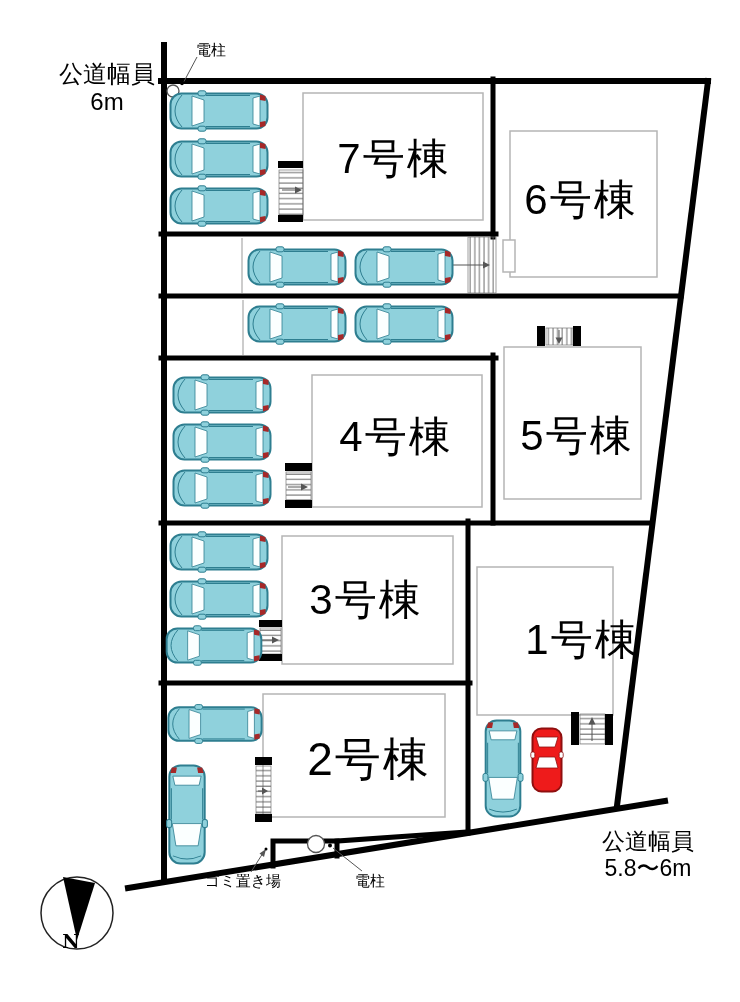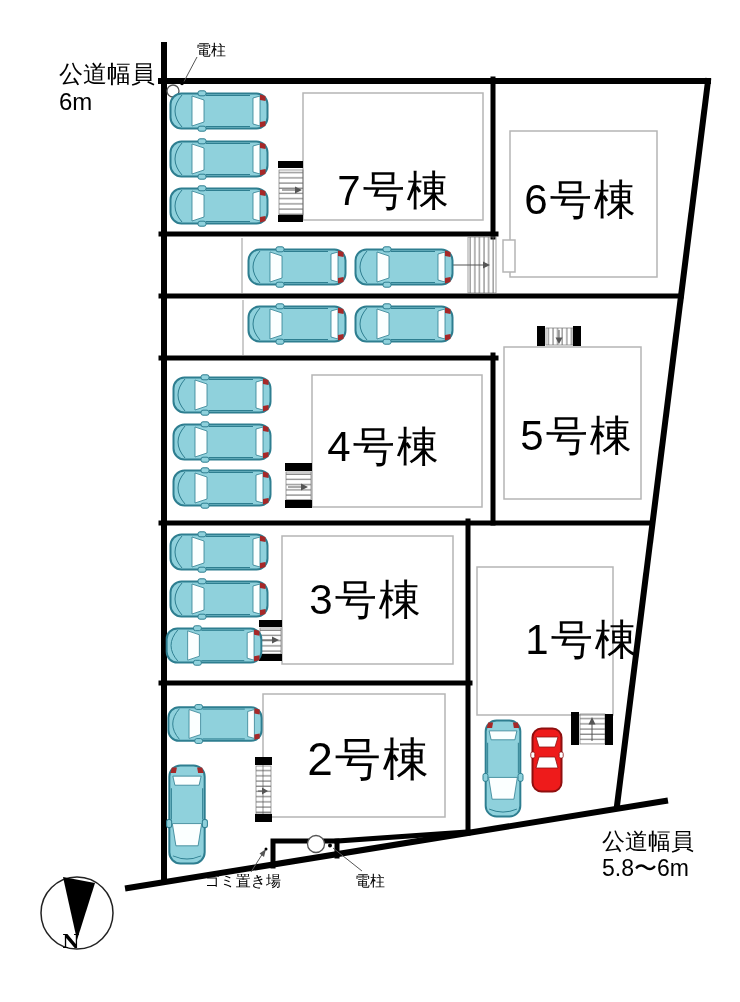--- a/index.html
+++ b/index.html
@@ -4,21 +4,21 @@
 <style>
   html,body{margin:0;padding:0;background:#fff;}
   .plan{
     position:relative;width:740px;height:1002px;background:#ffffff;overflow:hidden;
     font-family:"Liberation Sans","DejaVu Sans",sans-serif;color:#000;
   }
   .plan svg{position:absolute;left:0;top:0;}
   .lbl{position:absolute;transform:translate(-50%,-50%);white-space:nowrap;}
   .bldg-label{font-size:42px;letter-spacing:2px;font-weight:500;}
   .bldg-label.big{font-size:46px;}
-  .road-label{font-size:24px;line-height:1.18;font-weight:500;}
+  .road-label{font-size:24px;line-height:1.18;text-align:center;font-weight:500;}
   .road-label.bottom{font-size:23px;}
   .small-label{font-size:15px;}
   .north-label{font-family:"DejaVu Serif","Liberation Serif",serif;font-size:19px;font-weight:bold;}
   .car-body{fill:var(--car-teal);stroke:var(--car-teal-outline);stroke-width:2;}
   .car-trim{fill:var(--car-teal);stroke:var(--car-teal-outline);stroke-width:1;}
   .car-glass{fill:#fbffff;stroke:var(--car-teal-outline);stroke-width:.8;}
   .car-line{fill:none;stroke:var(--car-teal-outline);stroke-width:1;}
   .car-tail{fill:var(--tail-light);stroke:none;}
   .car-red-body{fill:var(--car-red);stroke:var(--car-red-outline);stroke-width:2;}
   .car-red-glass{fill:#ffffff;stroke:var(--car-red-outline);stroke-width:.8;}
@@ -213,23 +213,23 @@
       </g>
   </svg>
 
   <div class="lbl road-label" style="left:107px;top:88px;">
     <div>公道幅員</div>
     <div>6m</div>
   </div>
 
   <div class="lbl small-label" style="left:211px;top:50px;">電柱</div>
 
-  <div class="lbl bldg-label" style="left:394px;top:159px;margin-top:32px;">7号棟</div>
+  <div class="lbl bldg-label" style="left:394px;top:159px;">7号棟</div>
   <div class="lbl bldg-label" style="left:581px;top:200px;">6号棟</div>
-  <div class="lbl bldg-label" style="left:384px;top:437px;margin-top:10px;">4号棟</div>
+  <div class="lbl bldg-label" style="left:396px;top:437px;">4号棟</div>
   <div class="lbl bldg-label" style="left:571px;top:436px;margin-left:6px;">5号棟</div>
   <div class="lbl bldg-label" style="left:366px;top:600px;">3号棟</div>
   <div class="lbl bldg-label" style="left:546px;top:640px;margin-left:36px;">1号棟</div>
   <div class="lbl bldg-label big" style="left:369px;top:760px;">2号棟</div>
 
   <div class="lbl small-label" style="left:243px;top:881px;text-align:center;">ゴミ置き場</div>
   <div class="lbl small-label" style="left:370px;top:881px;">電柱</div>
 
   <div class="lbl road-label bottom" style="left:648px;top:855px;">
     <div>公道幅員</div>

